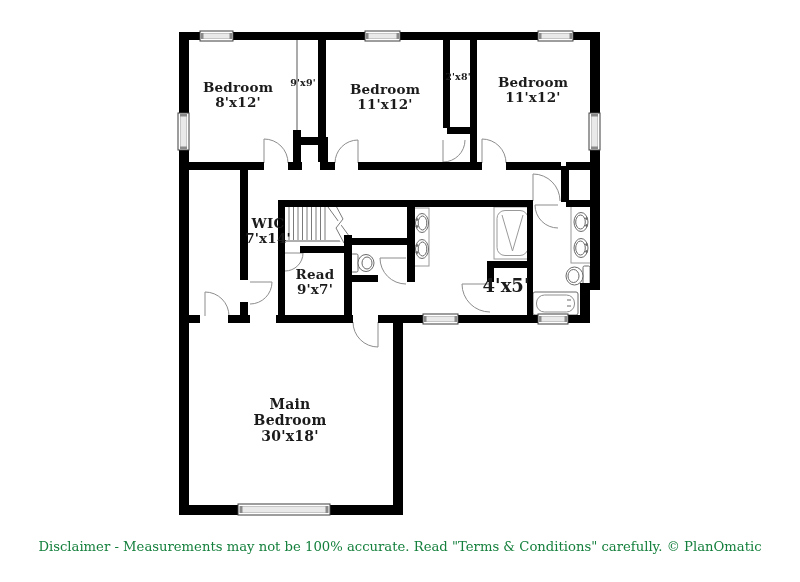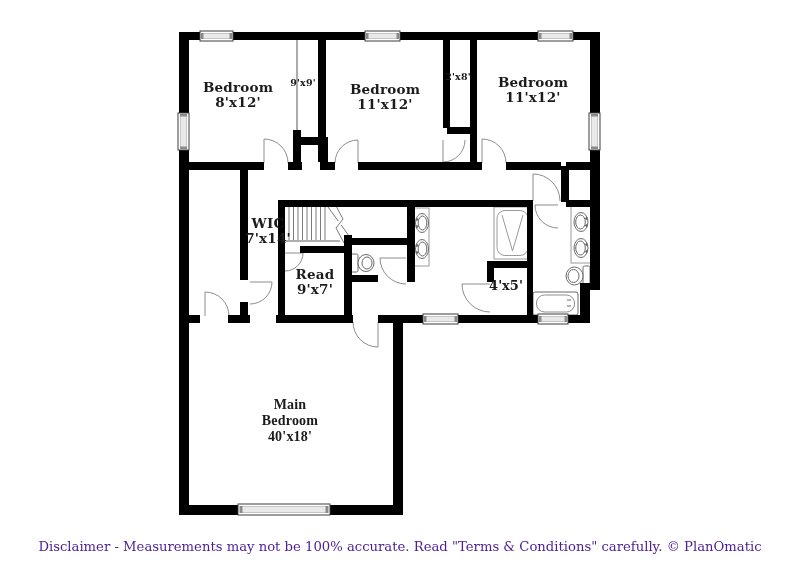--- a/index.html
+++ b/index.html
@@ -4,23 +4,23 @@
 <style>
   html,body{margin:0;padding:0;background:#ffffff;}
   .plan{position:relative;width:800px;height:582px;background:#fff;overflow:hidden;
         font-family:"DejaVu Serif",serif;}
   .plan svg{position:absolute;left:0;top:0;}
   .lbl{position:absolute;transform:translate(-50%,-50%);text-align:center;color:#1b1b1b;
        font-weight:700;line-height:1.13;white-space:nowrap;}
   .lbl span{display:block;}
   .sz-md{font-size:13.5px;letter-spacing:.2px;}
   .sz-sm{font-size:9.5px;letter-spacing:.2px;}
-  .sz-43{font-size:13px;}
+  .sz-43{font-size:18px;}
   .disclaimer{position:absolute;left:0;right:0;top:539px;text-align:center;
-      font-size:13.2px;font-weight:400;color:#4c1d95;font-family:"DejaVu Serif",serif;}
+      font-size:13.2px;font-weight:400;color:#15803d;font-family:"DejaVu Serif",serif;}
 </style>
 </head>
 <body>
 
 <div class="plan">
 
 <svg width="800" height="582" viewBox="0 0 800 582">
 
   <g stroke="#7a7a7a" stroke-width="1" fill="none">
     <line x1="289" y1="207" x2="289" y2="240"></line>
@@ -271,20 +271,20 @@
     <span>WIC</span>
     <span>7'x14'</span>
   </div>
   <div class="lbl sz-md" style="left:315px;top:282px;">
     <span>Read</span>
     <span>9'x7'</span>
   </div>
   <div class="lbl sz-43" style="left:506px;top:286px;">
     <span>4'x5'</span>
   </div>
-  <div class="lbl sz-md" style="left:290px;top:421px;font-size:14px;font-family:Liberation Serif, serif;">
+  <div class="lbl sz-md" style="left:290px;top:421px;font-size:14px;">
     <span>Main</span>
     <span>Bedroom</span>
-    <span>40'x18'</span>
+    <span>30'x18'</span>
   </div>
 
   <div class="disclaimer">Disclaimer - Measurements may not be 100% accurate. Read "Terms &amp; Conditions" carefully. © PlanOmatic</div>
 </div>
 
 </body></html>

